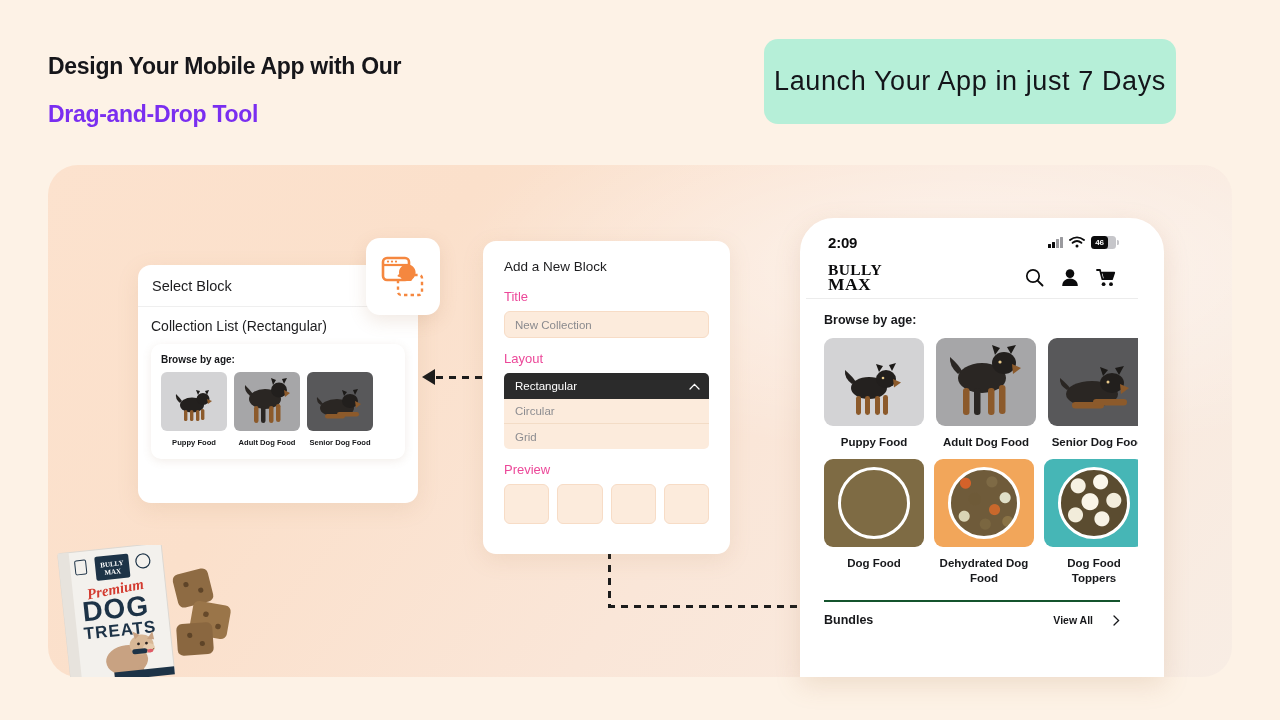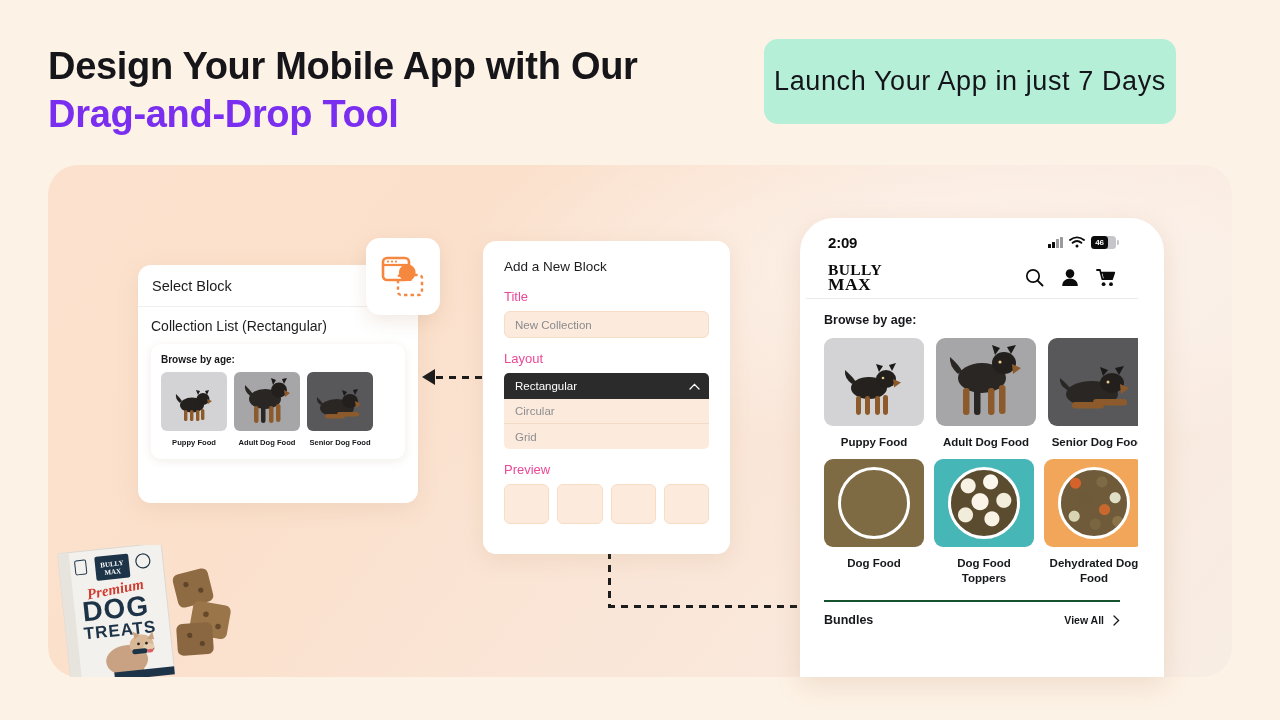--- a/index.html
+++ b/index.html
@@ -7,21 +7,21 @@
     width: 1280px; height: 720px;
     font-family: "Liberation Sans", sans-serif;
     background: #FDF2E6;
     overflow: hidden;
   }
   #stage { position: relative; width: 1280px; height: 720px; background: #FDF2E6; }
 
   
   .headline {
     position: absolute; left: 48px; top: 42px; width: 620px;
-    font-size: 38px; font-weight: 700; letter-spacing: -0.3px;
+    font-size: 23px; font-weight: 700; letter-spacing: -0.3px;
     line-height: 48px; color: #16161A;
   }
   .headline .l2 { color: #7A2EF0; display: block; }
 
   
   .badge {
     position: absolute; left: 764px; top: 39px; width: 412px; height: 85px;
     background: #B6EFD8; border-radius: 14px;
     display: flex; align-items: center; justify-content: center;
   }
@@ -192,21 +192,21 @@
     position: relative; overflow: hidden;
   }
   .cat-label {
     margin-top: 9px; font-size: 11.5px; font-weight: 700; color: #17181B;
     text-align: center; line-height: 15px;
   }
   .bundles-row {
     display: flex; align-items: center; justify-content: space-between;
     margin-top: 14px; padding-top: 11px; border-top: 2px solid #14532d;
   }
-  .viewall { display: flex; align-items: center; gap: 9px; font-size: 10.5px; font-weight: 700; color: #17181B; margin-left: 16px; }
+  .viewall { display: flex; align-items: center; gap: 20px; font-size: 10.5px; font-weight: 700; color: #17181B; margin-left: 16px; }
 
   
   .treats { position: absolute; left: 56px; top: 545px; width: 200px; height: 132px; }
 
   
   .kibble  { background:
       radial-gradient(circle at 18% 22%, #9C8358 0 4px, transparent 5px),
       radial-gradient(circle at 46% 14%, #7E6840 0 4px, transparent 5px),
       radial-gradient(circle at 74% 26%, #A68D61 0 4px, transparent 5px),
       radial-gradient(circle at 28% 52%, #8B7349 0 4px, transparent 5px),
@@ -497,31 +497,31 @@
         <div class="cat-row">
 
           <div class="cat-item">
             <div class="cat-thumb" style="background:#7E6B44">
               <span class="cat-bowl kibble"></span>
             </div>
             <div class="cat-label">Dog Food</div>
           </div>
 
           <div class="cat-item">
+            <div class="cat-thumb" style="background:#F2A65A">
+              <span class="cat-bowl dehyd"></span>
+            </div>
+            <div class="cat-label">Dehydrated Dog Food</div>
+          </div>
+
+          <div class="cat-item">
             <div class="cat-thumb" style="background:#46B6B6">
               <span class="cat-bowl topper"></span>
             </div>
             <div class="cat-label">Dog Food Toppers</div>
-          </div>
-
-          <div class="cat-item">
-            <div class="cat-thumb" style="background:#F2A65A">
-              <span class="cat-bowl dehyd"></span>
-            </div>
-            <div class="cat-label">Dehydrated Dog Food</div>
           </div>
 
         </div>
 
         <div class="bundles-row">
           <span class="sec-title">Bundles</span>
           <span class="viewall">
             <span>View All</span>
             <svg width="7" height="11" viewBox="0 0 7 11">
               <path d="M1 1 L5.6 5.5 L1 10" fill="none" stroke="#17181B" stroke-width="1.3" stroke-linecap="round"></path>

